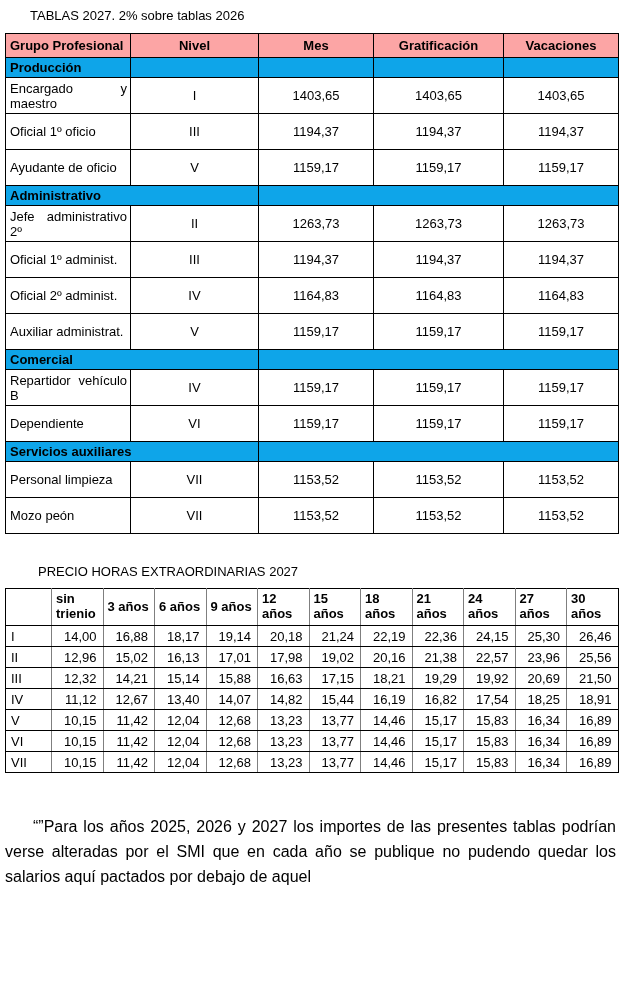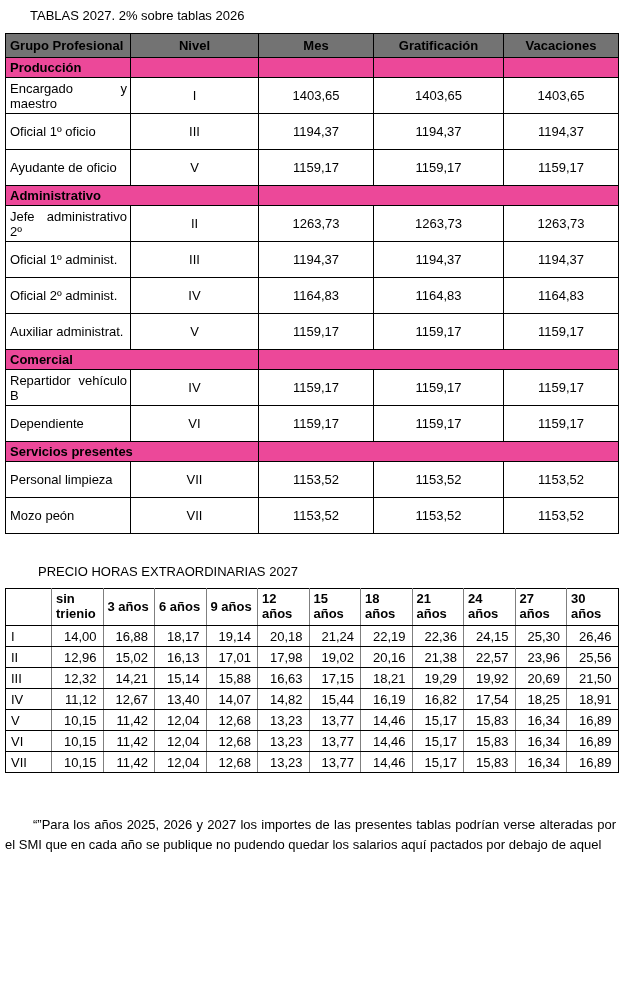--- a/index.html
+++ b/index.html
@@ -21,28 +21,28 @@
   
   #salary-table { width: 613px; }
   #salary-table th, #salary-table td {
     border: 1px solid #000;
     font-size: 13px;
     padding: 2px 4px;
     vertical-align: middle;
     overflow: hidden;
   }
   #salary-table thead th {
-    background: #737373;
+    background: #fca5a5;
     font-weight: bold;
     height: 19px;
     text-align: center;
   }
   #salary-table thead th:first-child { text-align: left; }
   #salary-table .section-row td {
-    background: #ec4899;
+    background: #0ea5e9;
     font-weight: bold;
     height: 15px;
     text-align: left;
   }
   #salary-table .data-row td { height: 31px; text-align: center; }
   #salary-table .data-row td.group {
     text-align: justify;
     padding-left: 4px; padding-right: 3px;
   }
 
@@ -66,21 +66,21 @@
     text-align: left;
     line-height: 1.12;
     height: 34px;
     padding: 1px 2px 1px 4px;
   }
   #overtime-table .ot-row td { height: 18px; text-align: right; padding-right: 6px; }
   #overtime-table .ot-row td.level { text-align: left; padding-left: 5px; }
 
   .footnote {
     margin: 42px 26px 0 0;
-    font-size: 13px;
+    font-size: 16px;
     line-height: 1.55;
     text-indent: 28px;
     text-align: justify;
   }
 </style>
 </head>
 <body>
 
 <div class="page">
 
@@ -176,21 +176,21 @@
           <td>1159,17</td>
         </tr>
         <tr class="data-row">
           <td class="group">Dependiente</td>
           <td>VI</td>
           <td>1159,17</td>
           <td>1159,17</td>
           <td>1159,17</td>
         </tr>
         <tr class="section-row">
-          <td colspan="2">Servicios presentes</td>
+          <td colspan="2">Servicios auxiliares</td>
           <td colspan="3"></td>
         </tr>
         <tr class="data-row">
           <td class="group">Personal limpieza</td>
           <td>VII</td>
           <td>1153,52</td>
           <td>1153,52</td>
           <td>1153,52</td>
         </tr>
         <tr class="data-row">

